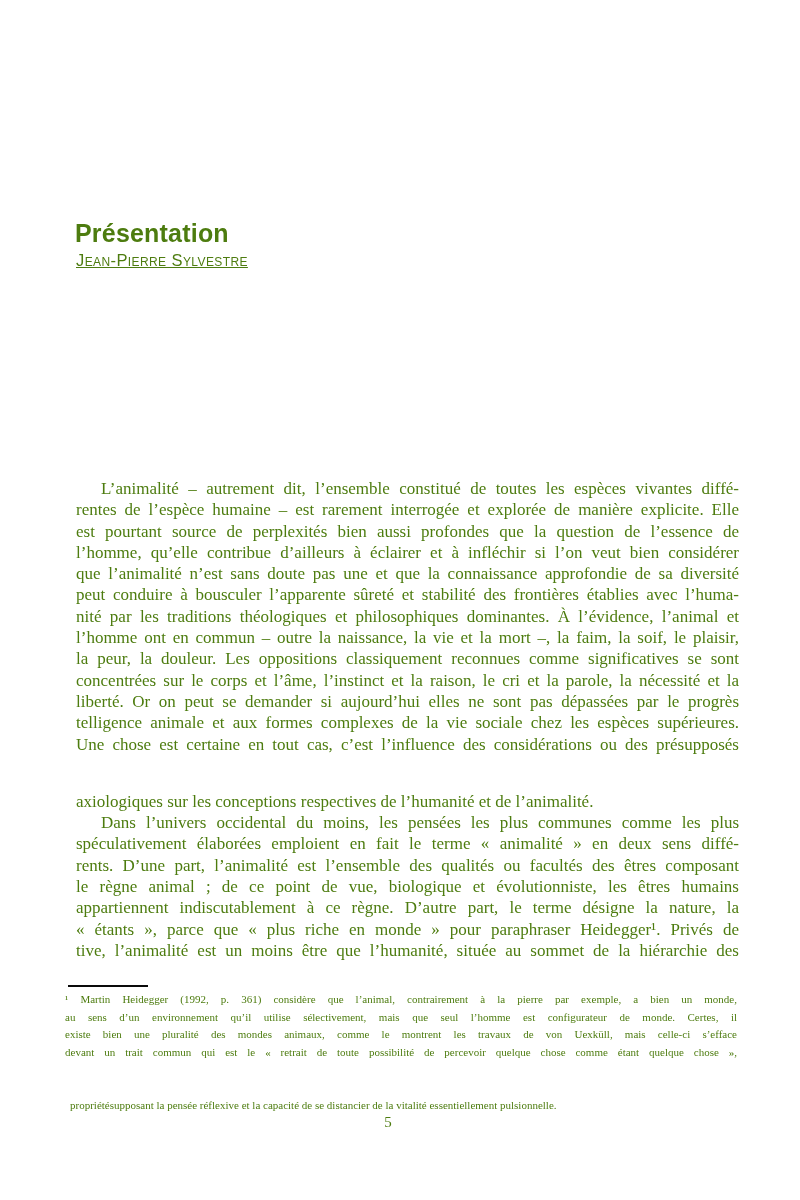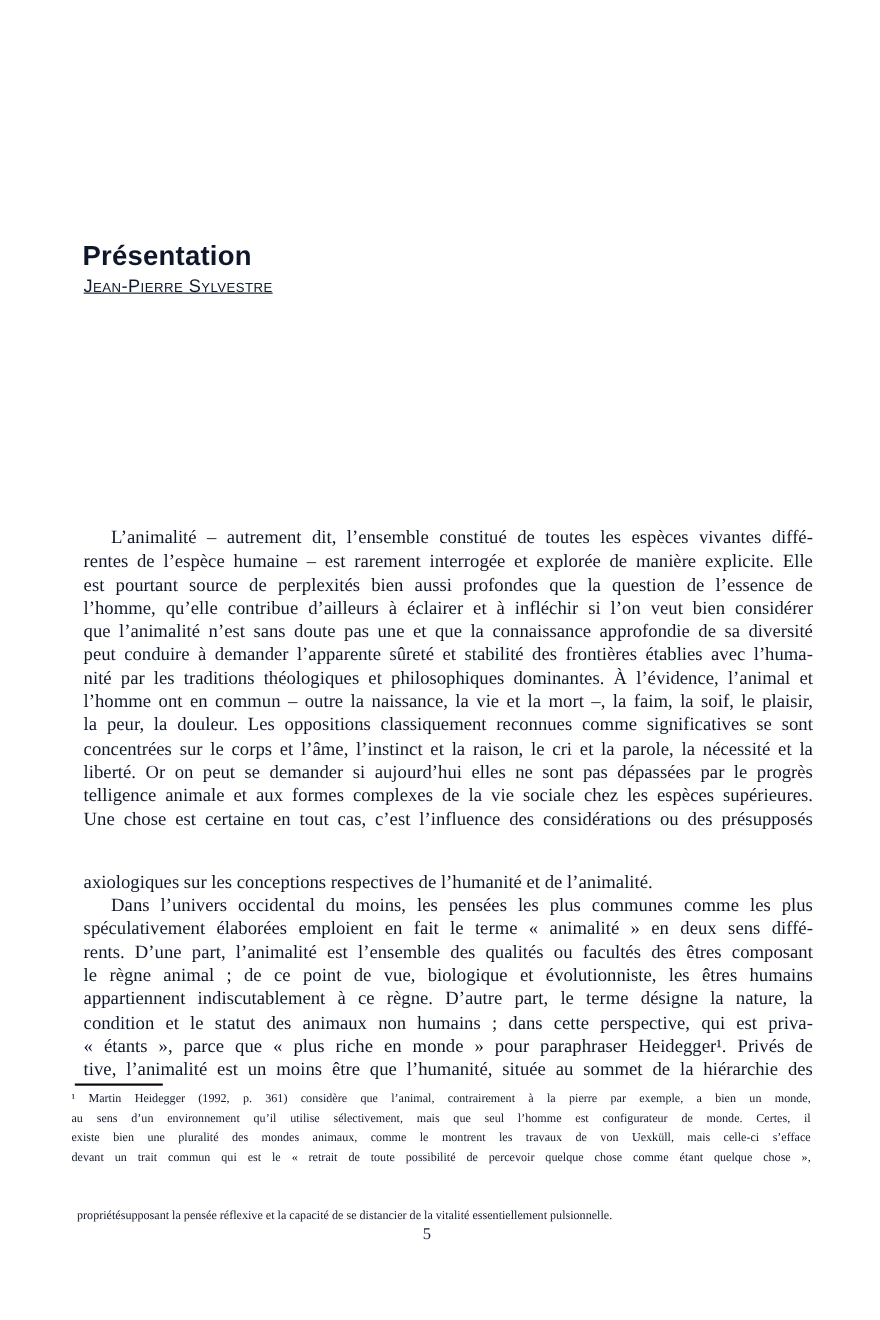--- a/index.html
+++ b/index.html
@@ -2,21 +2,21 @@
 <html><head>
 <meta charset="utf-8">
 <style>
   html, body { margin: 0; padding: 0; background: #ffffff; }
   .page {
     position: relative;
     width: 800px;
     height: 1200px;
     background: #ffffff;
     overflow: hidden;
-    color: #0f172a;
+    color: #4d7c0f;
     font-family: "Liberation Serif", serif;
   }
   .title {
     position: absolute;
     left: 75px;
     top: 204px;
     font-family: "Liberation Sans", sans-serif;
     font-weight: bold;
     font-size: 25px;
     line-height: 1;
@@ -89,37 +89,36 @@
 <div class="page">
   <h1 class="title">Présentation</h1>
   <div class="author">Jean-Pierre Sylvestre</div>
   <div class="body-text" id="body-container">
       <div>
         <div class="line first">L’animalité – autrement dit, l’ensemble constitué de toutes les espèces vivantes diffé-</div>
         <div class="line">rentes de l’espèce humaine – est rarement interrogée et explorée de manière explicite. Elle</div>
         <div class="line">est pourtant source de perplexités bien aussi profondes que la question de l’essence de</div>
         <div class="line">l’homme, qu’elle contribue d’ailleurs à éclairer et à infléchir si l’on veut bien considérer</div>
         <div class="line">que l’animalité n’est sans doute pas une et que la connaissance approfondie de sa diversité</div>
-        <div class="line">peut conduire à demander l’apparente sûreté et stabilité des frontières établies avec l’huma-</div>
+        <div class="line">peut conduire à bousculer l’apparente sûreté et stabilité des frontières établies avec l’huma-</div>
         <div class="line">nité par les traditions théologiques et philosophiques dominantes. À l’évidence, l’animal et</div>
         <div class="line">l’homme ont en commun – outre la naissance, la vie et la mort –, la faim, la soif, le plaisir,</div>
         <div class="line">la peur, la douleur. Les oppositions classiquement reconnues comme significatives se sont</div>
         <div class="line">concentrées sur le corps et l’âme, l’instinct et la raison, le cri et la parole, la nécessité et la</div>
         <div class="line">liberté. Or on peut se demander si aujourd’hui elles ne sont pas dépassées par le progrès</div>
         <div class="line">telligence animale et aux formes complexes de la vie sociale chez les espèces supérieures.</div>
         <div class="line">Une chose est certaine en tout cas, c’est l’influence des considérations ou des présupposés</div>
         <div class="line final">axiologiques sur les conceptions respectives de l’humanité et de l’animalité.</div>
       </div>
       <div>
         <div class="line first">Dans l’univers occidental du moins, les pensées les plus communes comme les plus</div>
         <div class="line">spéculativement élaborées emploient en fait le terme « animalité » en deux sens diffé-</div>
         <div class="line">rents. D’une part, l’animalité est l’ensemble des qualités ou facultés des êtres composant</div>
         <div class="line">le règne animal ; de ce point de vue, biologique et évolutionniste, les êtres humains</div>
         <div class="line">appartiennent indiscutablement à ce règne. D’autre part, le terme désigne la nature, la</div>
-        <div class="line">condition et le statut des animaux non humains ; dans cette perspective, qui est priva-</div>
         <div class="line">« étants », parce que « plus riche en monde » pour paraphraser Heidegger¹. Privés de</div>
         <div class="line">tive, l’animalité est un moins être que l’humanité, située au sommet de la hiérarchie des</div>
       </div>
     </div>
   <div class="fn-rule"></div>
   <div class="footnote" id="footnote-container">
       <div class="line">¹ Martin Heidegger (1992, p. 361) considère que l’animal, contrairement à la pierre par exemple, a bien un monde,</div>
       <div class="line">au sens d’un environnement qu’il utilise sélectivement, mais que seul l’homme est configurateur de monde. Certes, il</div>
       <div class="line">existe bien une pluralité des mondes animaux, comme le montrent les travaux de von Uexküll, mais celle-ci s’efface</div>
       <div class="line">devant un trait commun qui est le « retrait de toute possibilité de percevoir quelque chose comme étant quelque chose »,</div>

